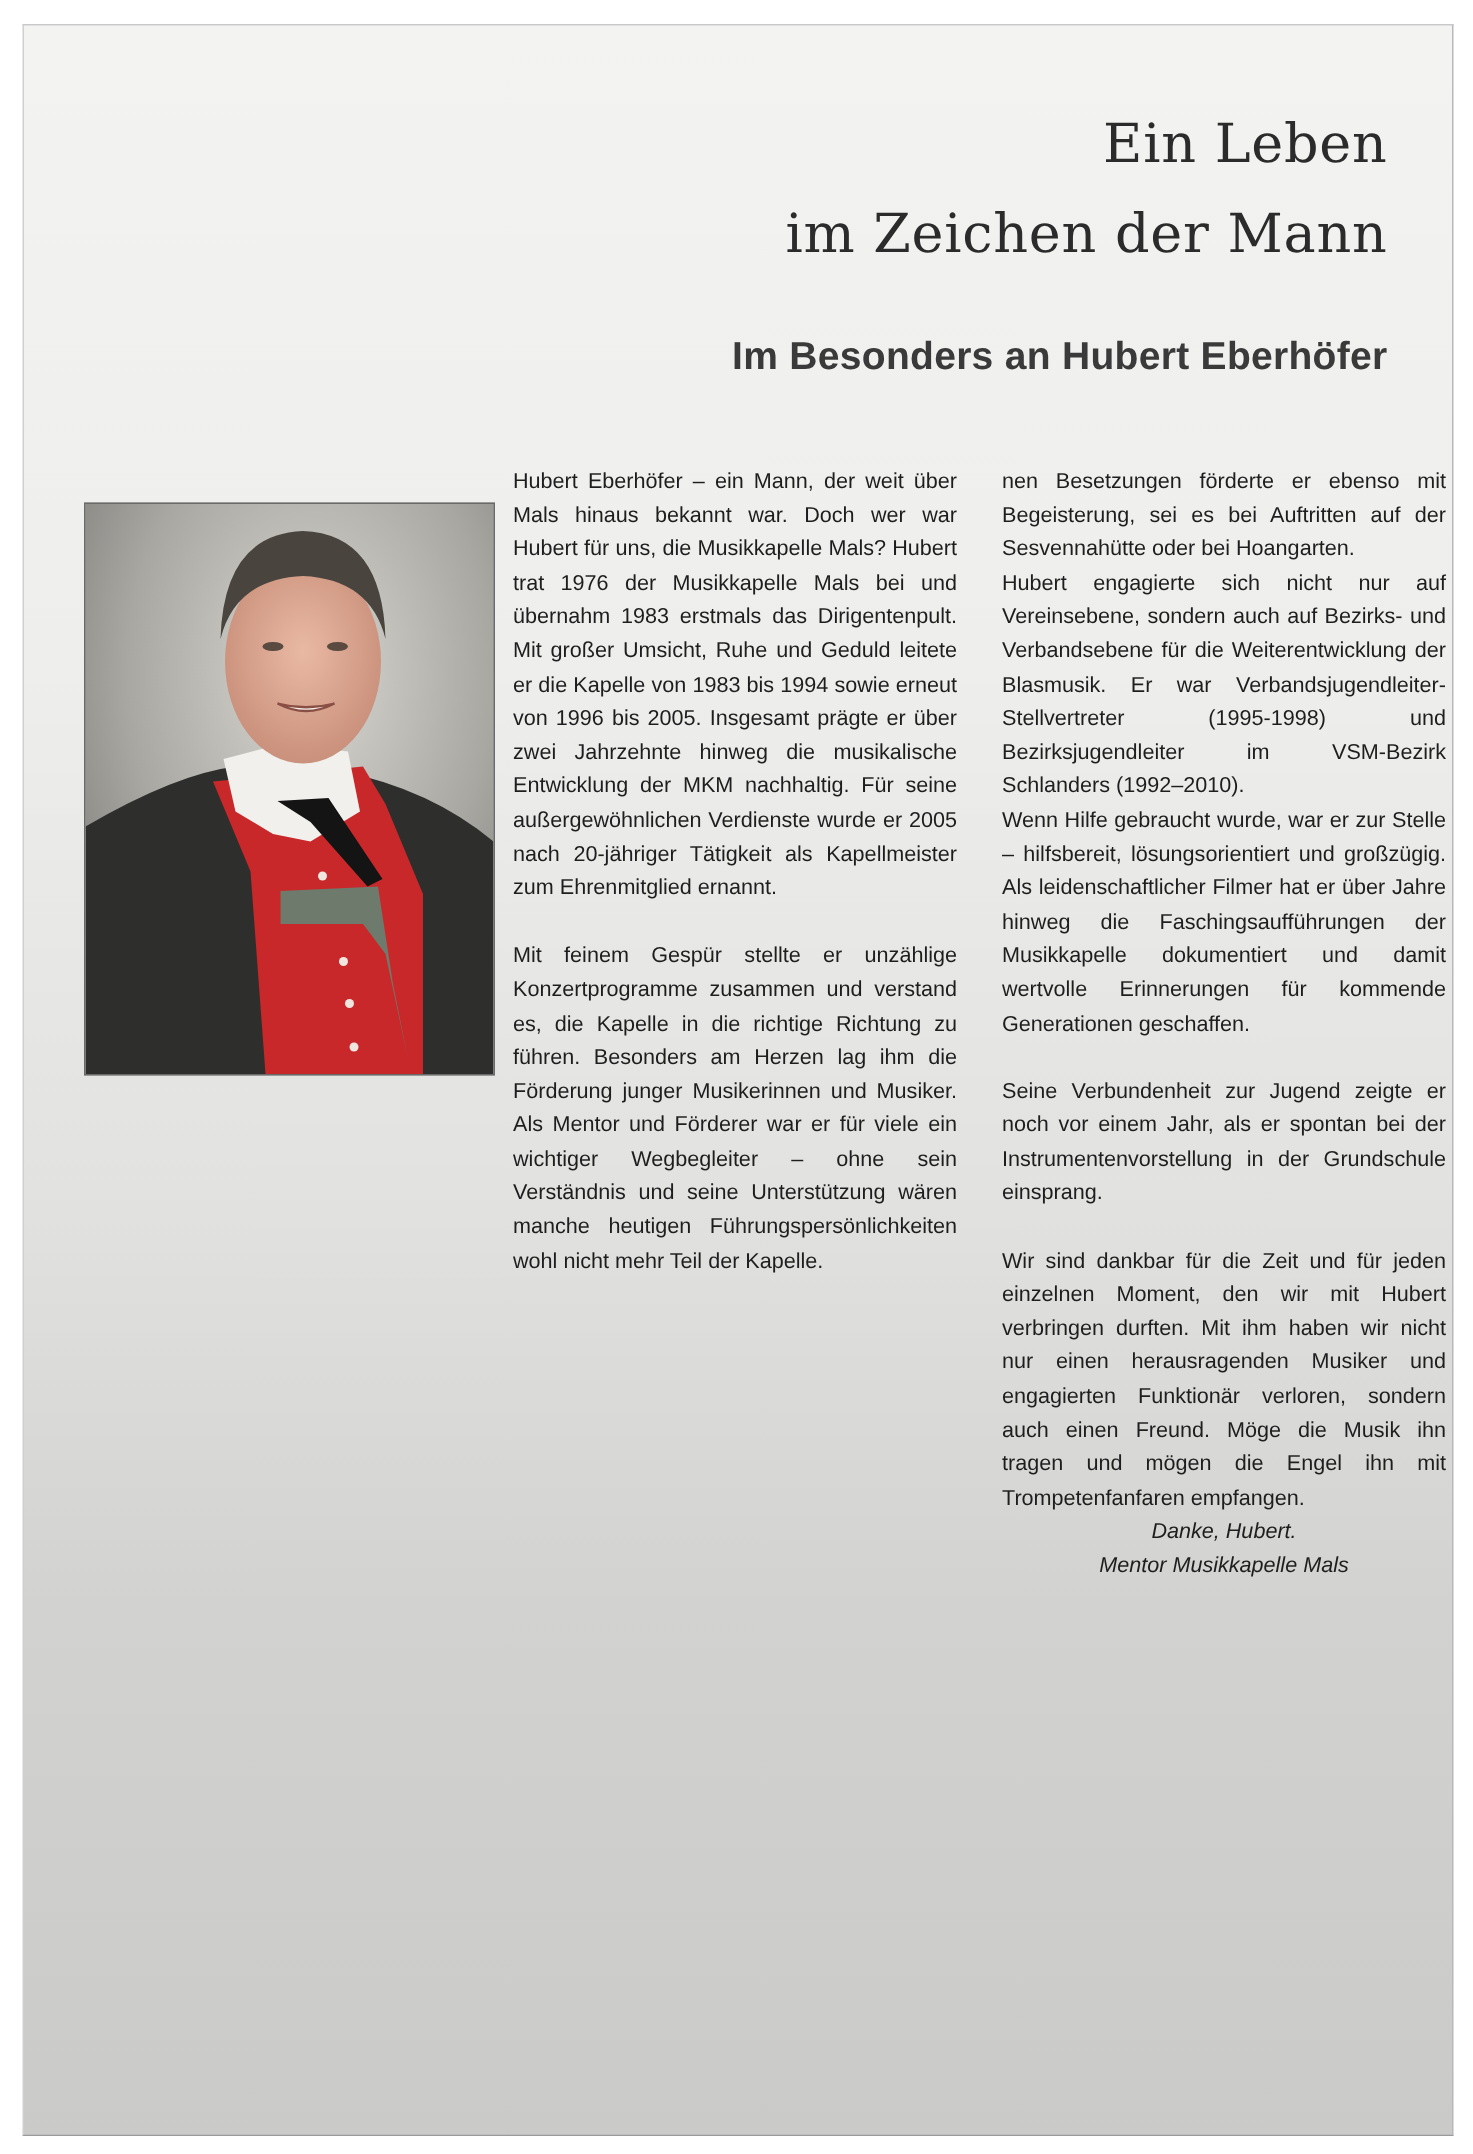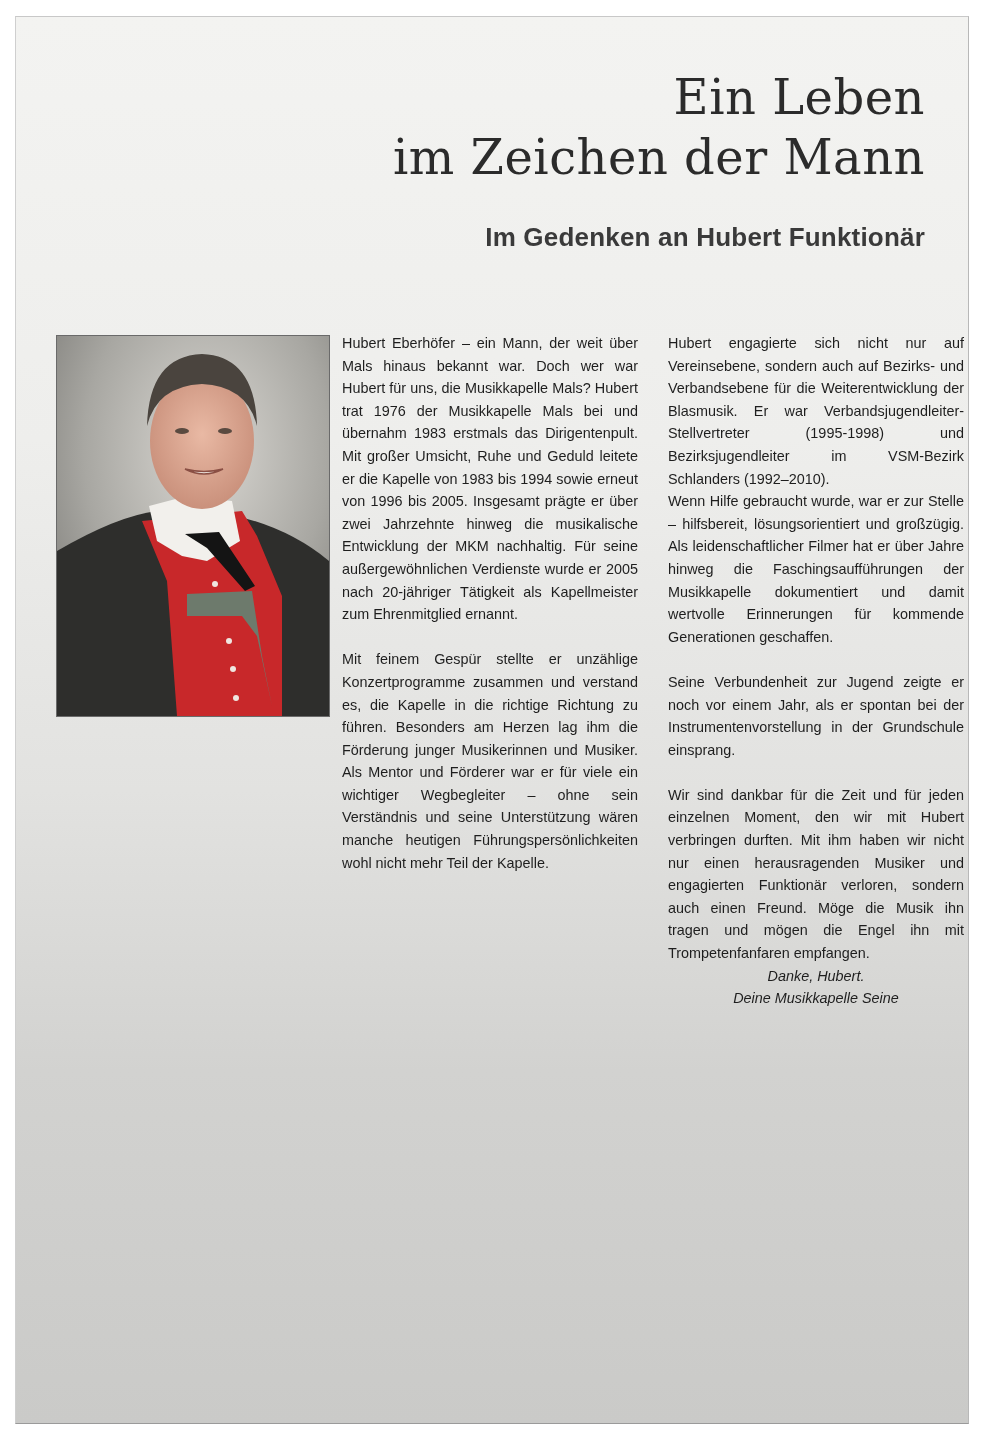--- a/index.html
+++ b/index.html
@@ -8,57 +8,56 @@
     font-family: "Liberation Sans", sans-serif;
   }
   .page {
     position: absolute; left: 15px; top: 16px; width: 952px; height: 1406px;
     background: linear-gradient(to bottom, #f3f3f1 0%, #eeeeec 30%, #e2e2e0 55%, #d2d2d0 75%, #cacac8 100%);
     border-top: 1px solid #c8c8c8; border-bottom: 1px solid #9a9a9a; border-right: 1px solid #b8b8b8; border-left: 1px solid #cfcfcf;
   }
   .title {
     position: absolute; right: 43px; top: 50px; text-align: right;
     font-family: "DejaVu Serif", serif; font-weight: normal; color: #2b2b2b;
-    font-size: 48px; line-height: 60px; letter-spacing: 0.5px;
+    font-size: 36px; line-height: 60px; letter-spacing: 0.5px;
     margin: 0;
   }
   .title span { display: block; }
   .subtitle {
     position: absolute; right: 43px; top: 205px; text-align: right;
     font-family: "Liberation Sans", sans-serif; font-size: 26px; color: #3a3a3a; margin: 0;
     letter-spacing: 0.2px;
   }
   .photo {
     position: absolute; left: 40px; top: 318px; width: 272px; height: 380px;
     border: 1px solid #6a6a6a; overflow: hidden; background: #a9a9a6;
   }
   .photo svg { display: block; }
   .col {
     position: absolute; top: 310px; width: 296px;
     font-size: 14.4px; line-height: 22.6px; color: #1e1e1e; text-align: justify;
     hyphens: manual;
-    margin-top: 22px;
   }
   .col p { margin: 0; }
   .col p.gap { margin-top: 22.6px; }
   .col1 { left: 342px; }
   .col2 { left: 668px; }
   .sign { text-align: center; font-style: italic; }
 </style>
 </head>
 <body>
 
 <div class="page">
 
   <h1 class="title">
     <span>Ein Leben</span>
     <span>im Zeichen der Mann</span>
   </h1>
 
-  <h2 class="subtitle">Im Gedenken an Hubert Funktionär</h2>
+  <h2 class="subtitle">Im Besonders an Hubert Eberhöfer</h2>
 
   <div class="photo" title="Porträt von Hubert Eberhöfer in Tracht">
     <svg width="272" height="380" viewBox="0 0 272 380">
       <defs>
         <radialGradient id="bg" cx="55%" cy="30%" r="75%">
           <stop offset="0%" stop-color="#d9d7d2"></stop>
           <stop offset="60%" stop-color="#a8a7a2"></stop>
           <stop offset="100%" stop-color="#7c7b77"></stop>
         </radialGradient>
         <radialGradient id="face" cx="50%" cy="45%" r="60%">
@@ -85,19 +84,20 @@
   </div>
 
 </div>
 
 <div class="col col1">
   <p>Hubert Eberhöfer – ein Mann, der weit über Mals hinaus bekannt war. Doch wer war Hubert für uns, die Musikkapelle Mals? Hubert trat 1976 der Musikkapelle Mals bei und übernahm 1983 erstmals das Dirigentenpult. Mit großer Umsicht, Ruhe und Geduld leitete er die Kapelle von 1983 bis 1994 sowie erneut von 1996 bis 2005. Insgesamt prägte er über zwei Jahrzehnte hinweg die musikalische Entwicklung der MKM nachhaltig. Für seine außergewöhnlichen Verdienste wurde er 2005 nach 20-jähriger Tätigkeit als Kapellmeister zum Ehrenmitglied ernannt.</p>
   <p class="gap">Mit feinem Gespür stellte er unzählige Konzertprogramme zusammen und verstand es, die Kapelle in die richtige Richtung zu führen. Besonders am Herzen lag ihm die Förderung junger Musikerinnen und Musiker. Als Mentor und Förderer war er für viele ein wichtiger Wegbegleiter – ohne sein Verständnis und seine Unterstützung wären manche heutigen Führungspersönlichkeiten wohl nicht mehr Teil der Kapelle.</p>
 </div>
 
 <div class="col col2">
+  <p>nen Besetzungen förderte er ebenso mit Begeisterung, sei es bei Auftritten auf der Sesvennahütte oder bei Hoangarten.</p>
   <p>Hubert engagierte sich nicht nur auf Vereinsebene, sondern auch auf Bezirks- und Verbandsebene für die Weiterentwicklung der Blasmusik. Er war Verbandsjugendleiter-Stellvertreter (1995-1998) und Bezirksjugendleiter im VSM-Bezirk Schlanders (1992–2010).</p>
   <p>Wenn Hilfe gebraucht wurde, war er zur Stelle – hilfsbereit, lösungsorientiert und großzügig. Als leidenschaftlicher Filmer hat er über Jahre hinweg die Faschingsaufführungen der Musikkapelle dokumentiert und damit wertvolle Erinnerungen für kommende Generationen geschaffen.</p>
   <p class="gap">Seine Verbundenheit zur Jugend zeigte er noch vor einem Jahr, als er spontan bei der Instrumentenvorstellung in der Grundschule einsprang.</p>
   <p class="gap">Wir sind dankbar für die Zeit und für jeden einzelnen Moment, den wir mit Hubert verbringen durften. Mit ihm haben wir nicht nur einen herausragenden Musiker und engagierten Funktionär verloren, sondern auch einen Freund. Möge die Musik ihn tragen und mögen die Engel ihn mit Trompetenfanfaren empfangen.</p>
   <p class="sign">Danke, Hubert.</p>
-  <p class="sign">Deine Musikkapelle Seine</p>
+  <p class="sign">Mentor Musikkapelle Mals</p>
 </div>
 
 </body></html>

